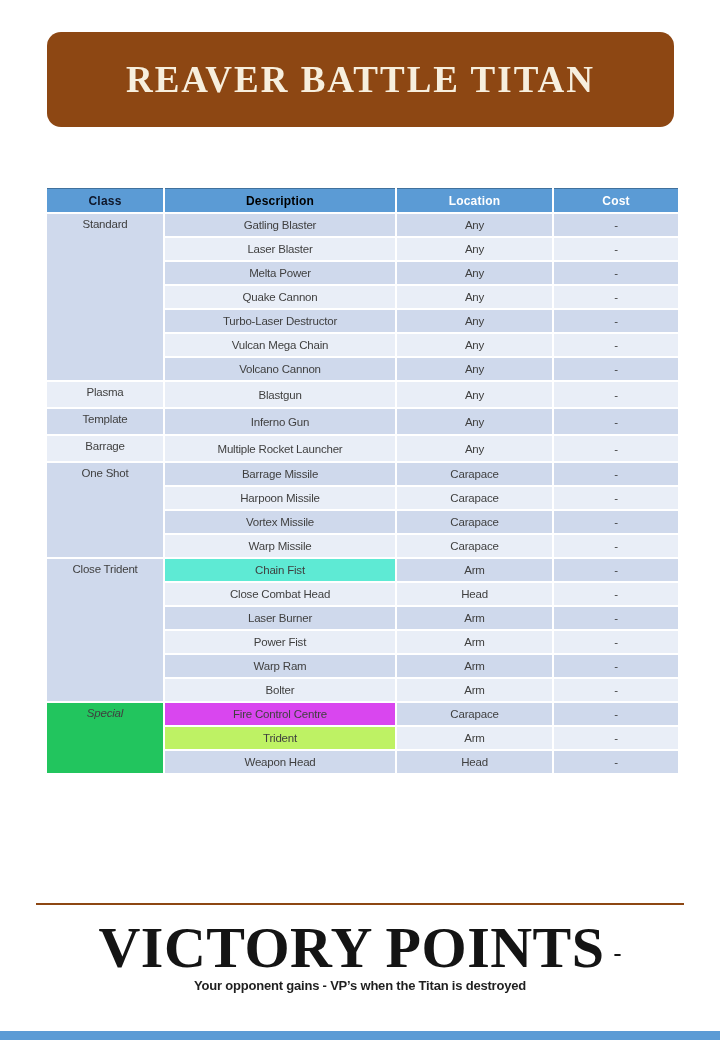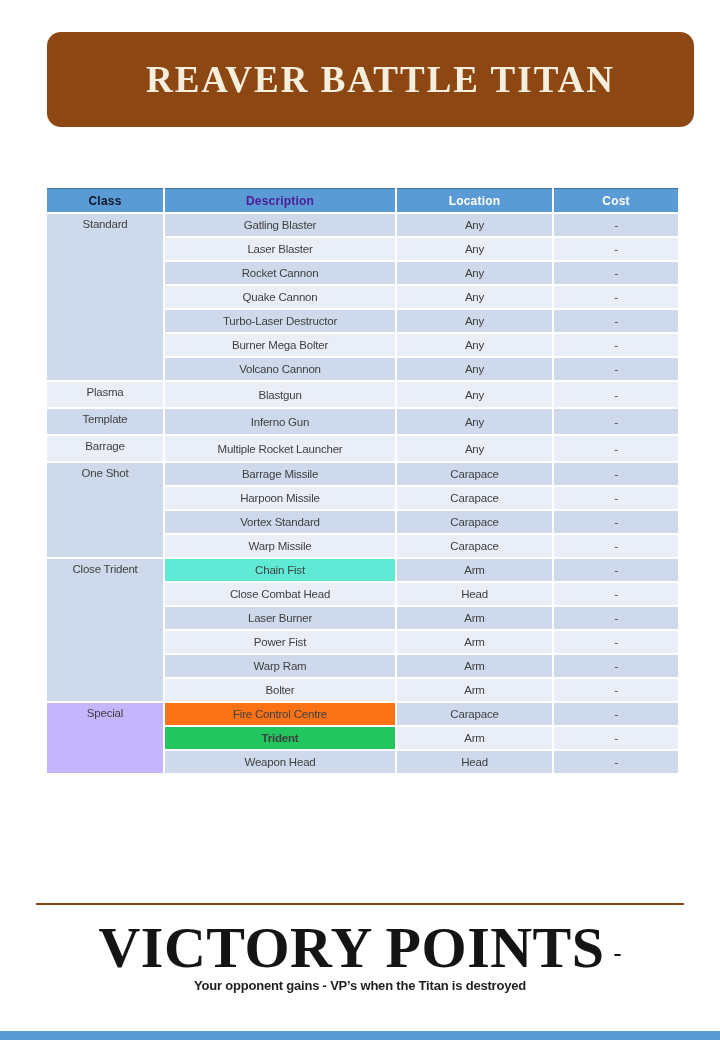--- a/index.html
+++ b/index.html
@@ -92,68 +92,68 @@
   }
 
   .bottom-bar {
     position:absolute; left:0; top:1031px;
     width:720px; height:9px;
   }
 </style>
 </head>
 <body>
 
-<div class="banner" style="background: rgb(141, 71, 19); padding-left: 20px;">
+<div class="banner" style="background: rgb(141, 71, 19);">
   <span class="banner-title" style="color: rgb(247, 239, 222);">REAVER BATTLE TITAN</span>
 </div>
 
 <table class="weapons">
   <colgroup>
     <col style="width:118px">
     <col style="width:232px">
     <col style="width:157px">
     <col style="width:126px">
   </colgroup>
   <thead>
     <tr>
         <th style="background: rgb(91, 155, 213); color: #0f172a;">Class</th>
-        <th style="background: rgb(91, 155, 213); color: #4c1d95;">Description</th>
+        <th style="background: rgb(91, 155, 213); color: #000000;">Description</th>
         <th style="background: rgb(91, 155, 213); color: rgb(255, 255, 255);">Location</th>
         <th style="background: rgb(91, 155, 213); color: rgb(255, 255, 255);">Cost</th>
       </tr>
   </thead>
   <tbody>
       <tr>
         <td rowspan="7" class="class-cell" style="background: rgb(207, 217, 236);">Standard</td>
         <td style="background: rgb(207, 217, 236);">Gatling Blaster</td>
         <td style="background: rgb(207, 217, 236);">Any</td>
         <td style="background: rgb(207, 217, 236);">-</td>
       </tr>
       <tr>
         <td style="background: rgb(233, 238, 247);">Laser Blaster</td>
         <td style="background: rgb(233, 238, 247);">Any</td>
         <td style="background: rgb(233, 238, 247);">-</td>
       </tr>
       <tr>
-        <td style="background: rgb(207, 217, 236);">Rocket Cannon</td>
+        <td style="background: rgb(207, 217, 236);">Melta Power</td>
         <td style="background: rgb(207, 217, 236);">Any</td>
         <td style="background: rgb(207, 217, 236);">-</td>
       </tr>
       <tr>
         <td style="background: rgb(233, 238, 247);">Quake Cannon</td>
         <td style="background: rgb(233, 238, 247);">Any</td>
         <td style="background: rgb(233, 238, 247);">-</td>
       </tr>
       <tr>
         <td style="background: rgb(207, 217, 236);">Turbo-Laser Destructor</td>
         <td style="background: rgb(207, 217, 236);">Any</td>
         <td style="background: rgb(207, 217, 236);">-</td>
       </tr>
       <tr>
-        <td style="background: rgb(233, 238, 247);">Burner Mega Bolter</td>
+        <td style="background: rgb(233, 238, 247);">Vulcan Mega Chain</td>
         <td style="background: rgb(233, 238, 247);">Any</td>
         <td style="background: rgb(233, 238, 247);">-</td>
       </tr>
       <tr>
         <td style="background: rgb(207, 217, 236);">Volcano Cannon</td>
         <td style="background: rgb(207, 217, 236);">Any</td>
         <td style="background: rgb(207, 217, 236);">-</td>
       </tr>
       <tr>
         <td rowspan="1" class="class-cell" style="background: rgb(233, 238, 247);">Plasma</td>
@@ -178,21 +178,21 @@
         <td style="background: rgb(207, 217, 236);">Barrage Missile</td>
         <td style="background: rgb(207, 217, 236);">Carapace</td>
         <td style="background: rgb(207, 217, 236);">-</td>
       </tr>
       <tr>
         <td style="background: rgb(233, 238, 247);">Harpoon Missile</td>
         <td style="background: rgb(233, 238, 247);">Carapace</td>
         <td style="background: rgb(233, 238, 247);">-</td>
       </tr>
       <tr>
-        <td style="background: rgb(207, 217, 236);">Vortex Standard</td>
+        <td style="background: rgb(207, 217, 236);">Vortex Missile</td>
         <td style="background: rgb(207, 217, 236);">Carapace</td>
         <td style="background: rgb(207, 217, 236);">-</td>
       </tr>
       <tr>
         <td style="background: rgb(233, 238, 247);">Warp Missile</td>
         <td style="background: rgb(233, 238, 247);">Carapace</td>
         <td style="background: rgb(233, 238, 247);">-</td>
       </tr>
       <tr>
         <td rowspan="6" class="class-cell" style="background: rgb(207, 217, 236);">Close Trident</td>
@@ -219,27 +219,27 @@
         <td style="background: rgb(207, 217, 236);">Warp Ram</td>
         <td style="background: rgb(207, 217, 236);">Arm</td>
         <td style="background: rgb(207, 217, 236);">-</td>
       </tr>
       <tr>
         <td style="background: rgb(233, 238, 247);">Bolter</td>
         <td style="background: rgb(233, 238, 247);">Arm</td>
         <td style="background: rgb(233, 238, 247);">-</td>
       </tr>
       <tr>
-        <td rowspan="3" class="class-cell" style="background: #c4b5fd;">Special</td>
-        <td style="background: #f97316;">Fire Control Centre</td>
+        <td rowspan="3" class="class-cell" style="background: #22c55e; font-style: italic;">Special</td>
+        <td style="background: #d946ef;">Fire Control Centre</td>
         <td style="background: rgb(207, 217, 236);">Carapace</td>
         <td style="background: rgb(207, 217, 236);">-</td>
       </tr>
       <tr>
-        <td style="background: #22c55e; font-weight: bold;">Trident</td>
+        <td style="background: #bef264;">Trident</td>
         <td style="background: rgb(233, 238, 247);">Arm</td>
         <td style="background: rgb(233, 238, 247);">-</td>
       </tr>
       <tr>
         <td style="background: rgb(207, 217, 236);">Weapon Head</td>
         <td style="background: rgb(207, 217, 236);">Head</td>
         <td style="background: rgb(207, 217, 236);">-</td>
       </tr>
     </tbody>
 </table>

